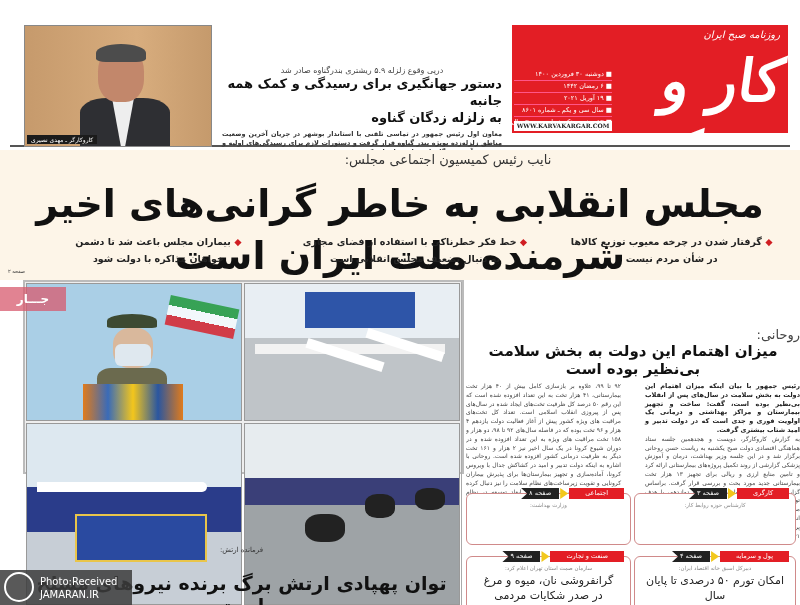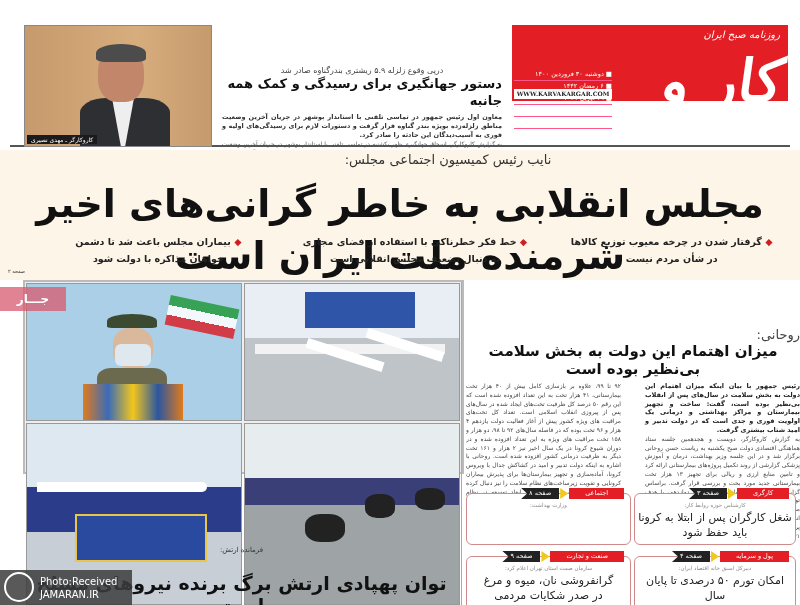--- a/index.html
+++ b/index.html
@@ -1,19 +1,19 @@
 <!DOCTYPE html>
 <html><head>
 <meta charset="utf-8">
 <style>
   html,body{margin:0;padding:0;}
   body{width:800px;height:605px;background:#fff;position:relative;overflow:hidden;font-family:"DejaVu Sans",sans-serif;color:#111;}
   .abs{position:absolute;}
   
-  .masthead{left:512px;top:25px;width:276px;height:76px;background:#e31e25;}
+  .masthead{left:512px;top:25px;width:276px;height:108px;background:#e31e25;}
   .mast-tag{position:absolute;right:8px;top:4px;color:#fff;font-size:10px;font-style:italic;direction:rtl;}
   .mast-logo{position:absolute;right:10px;top:16px;color:#fff;font-size:58px;font-weight:bold;direction:rtl;font-family:"DejaVu Serif",serif;letter-spacing:-2px;line-height:80px;transform:skewX(-8deg);}
   .mast-info{position:absolute;left:2px;top:44px;width:98px;direction:rtl;}
   .mast-info div{color:#fff;font-size:6.5px;border-bottom:1px solid #f58;line-height:11px;white-space:nowrap;}
   .mast-url{position:absolute;left:2px;bottom:2px;width:98px;height:10px;background:#fff;color:#222;font-size:6px;font-weight:bold;text-align:center;line-height:10px;font-family:"DejaVu Serif",serif;}
   .hr{height:2px;background:#555;}
   
   .photo1{left:24px;top:25px;width:186px;height:120px;background:linear-gradient(90deg,#c69a6c,#d8ad7e 60%,#c59a6c);border:1px solid #888;}
   .person{position:absolute;left:55px;top:18px;width:80px;height:100px;}
   .head{position:absolute;left:18px;top:2px;width:46px;height:56px;background:#c2876b;border-radius:45% 45% 40% 40%;}
@@ -89,20 +89,21 @@
     <div class="body"></div>
       <div class="shirt"></div>
       <div class="head"></div>
       <div class="hair"></div>
   </div>
   <div class="caption1">کاروکارگر ـ مهدی نصیری</div>
 </div>
 <div class="abs story1">
   <div class="kicker">درپی وقوع زلزله ۵.۹ ریشتری بندرگناوه صادر شد</div>
   <h2>دستور جهانگیری برای رسیدگی و کمک همه جانبه</h2>
+  <h2>به زلزله زدگان گناوه</h2>
   <div class="lead">معاون اول رئیس جمهور در تماسی تلفنی با استاندار بوشهر در جریان آخرین وضعیت مناطق زلزله‌زده بویژه بندر گناوه قرار گرفت و دستورات لازم برای رسیدگی‌های اولیه و فوری به آسیب‌دیدگان این حادثه را صادر کرد.</div>
   <div class="txt">به گزارش کاروکارگر، اسحاق جهانگیری ظهر یکشنبه در تماسی تلفنی با استاندار بوشهر در جریان آخرین وضعیت مناطق زلزله زده بویژه بندر گناوه قرار گرفت و دستورات لازم برای رسیدگی های اولیه و فوری به آسیب دیدگان این حادثه را صادر کرد. اسحاق جهانگیری در این تماس تلفنی بر بکارگیری همه امکانات برای رسیدگی های لازم و درمان مصدومان حادثه تاکید کرد. وی همچنین ضرورت آمادگی مدیریت بحران استان را خاطرنشان کرد و خواستار اعزام تیم‌های ارزیاب برای بررسی خسارات وارد شده و ارائه‌های اولیه به مردم شد. استاندار بوشهر نیز در این مکالمه تلفنی، ضمن ارائه گزارشی از آخرین وضعیت مناطق زلزله زده و اقدامات انجام شده برای امداد رسانی، گفت: تمام امکانات استان برای کمک به مصدومان و جلوگیری از خسارات بیشتر بکار گرفته شده است.</div>
 </div>
 
 <div class="abs band"></div>
 <div class="abs mh-kicker">نایب رئیس کمیسیون اجتماعی مجلس:</div>
 <div class="abs mh-title">مجلس انقلابی به خاطر گرانی‌های اخیر شرمنده ملت ایران است</div>
 <div class="abs subs">
   <div class="sub"><span class="bullet">◆</span> <span>گرفتار شدن در چرخه معیوب توزیع کالاها</span><br><span>در شأن مردم نیست</span></div>
   <div class="sub"><span class="bullet">◆</span> <span>خط فکر خطرناکی با استفاده از فضای مجازی</span><br><span>به دنبال تضعیف مجلس انقلابی است</span></div>
@@ -161,21 +162,20 @@
   </div>
 </div>
 
 <div class="box" style="left:634px;top:493px;width:160px;height:50px;">
   <div class="box-tag">
       <span class="tag-sec">کارگری</span>
       <span class="tag-chev"></span>
       <span class="tag-page">صفحه ۳</span>
     </div>
   <div class="box-k">کارشناس حوزه روابط کار:</div>
-  <div class="box-t"><span>شغل کارگران پس از ابتلا به کرونا</span><br><span>باید حفظ شود</span></div>
 </div>
 <div class="box" style="left:466px;top:493px;width:163px;height:50px;">
   <div class="box-tag">
       <span class="tag-sec">اجتماعی</span>
       <span class="tag-chev"></span>
       <span class="tag-page">صفحه ۸</span>
     </div>
   <div class="box-k">وزارت بهداشت:</div>
 </div>
 <div class="box" style="left:634px;top:556px;width:160px;height:55px;">

